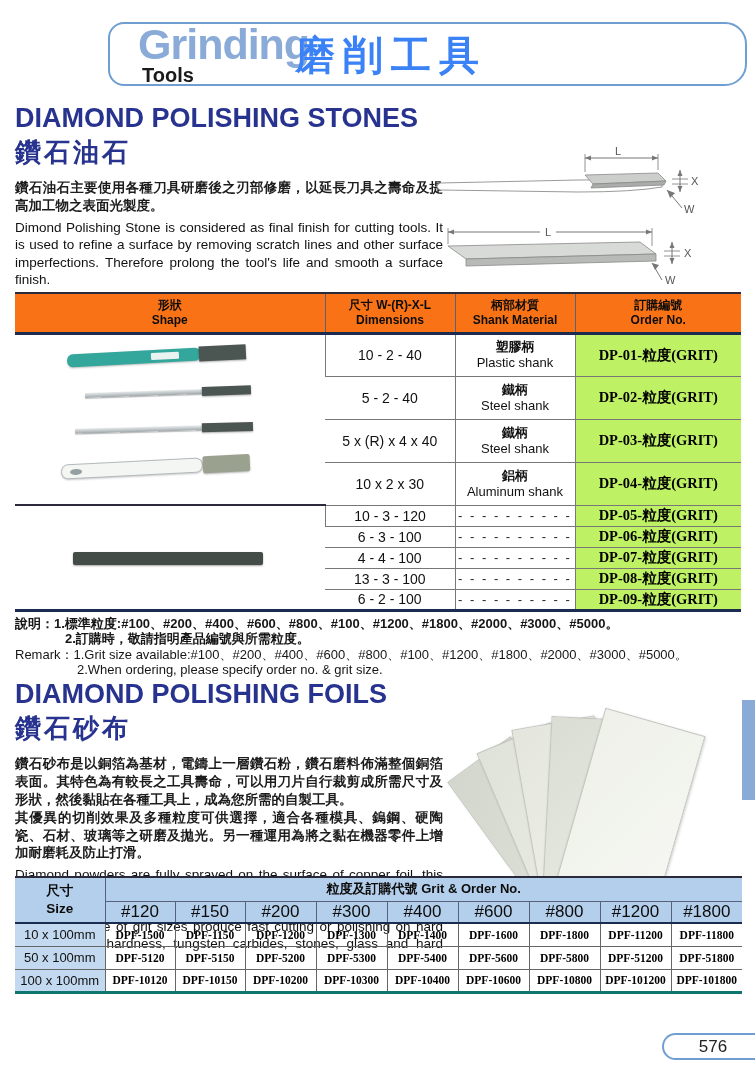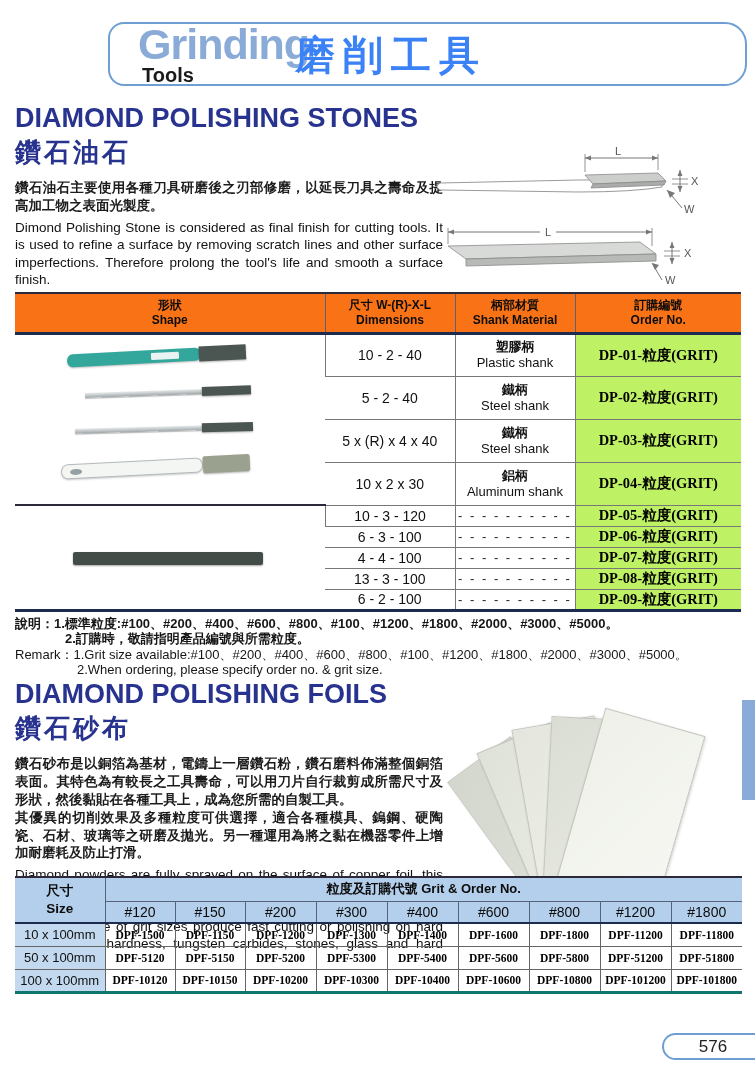--- a/index.html
+++ b/index.html
@@ -95,21 +95,21 @@
   .edge-tab { position:absolute; left:742px; top:700px; width:13px; height:100px; background:#8aabd8; }
 
   
   .t2 {
     position:absolute; left:15px; top:876px; width:727px;
     border-top:2px solid #2a2a3a; border-bottom:3px solid #0f766e;
   }
   .t2 th { background:#b4cfeb; border-left:1px solid #55627a; font-weight:bold; color:#0c0c0c; }
   .t2 .size-h { width:90px; font-size:13.5px; line-height:1.3; border-left:none; }
   .t2 .grit-span { height:24px; font-size:13px; border-bottom:1px solid #55627a; }
-  .t2 .grit { height:22px; font-size:14px; border-bottom:2px solid #1c2b50; font-weight:normal; }
+  .t2 .grit { height:22px; font-size:17px; border-bottom:2px solid #1c2b50; font-weight:normal; }
   .t2 .size-h { border-bottom:2px solid #1c2b50; }
   .t2 td { border-left:1px solid #666; border-top:1px solid #666; height:23px; text-align:center; vertical-align:middle; }
   .t2 td:first-child { border-left:none; }
   .t2 .size-c { background:#c3d9f0; font-size:13px; color:#111; }
   .t2 .code { font-family:"Liberation Serif", serif; font-weight:bold; font-size:11.5px; color:#000; }
 
   
   .page-pill {
     position:absolute; left:662px; top:1033px; width:100px; height:27px;
     border:2px solid #6f9fd2; border-right:none; border-radius:14px 0 0 14px;

